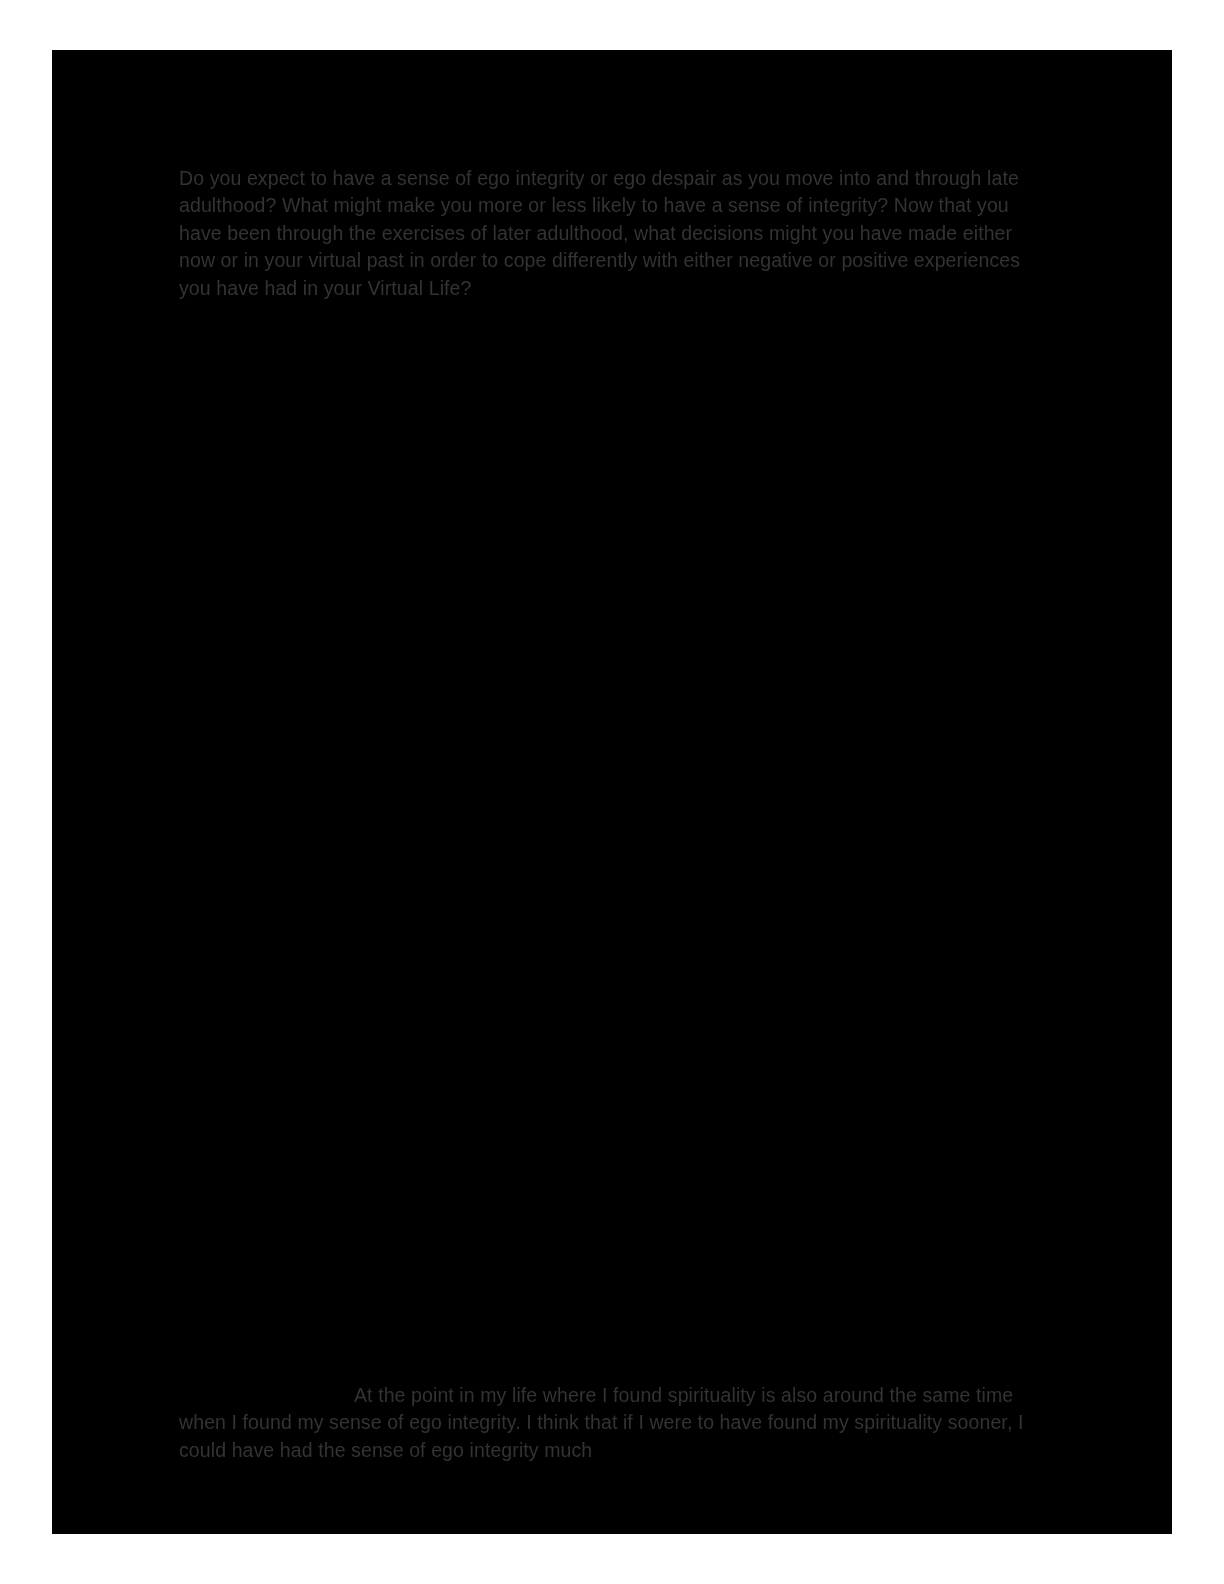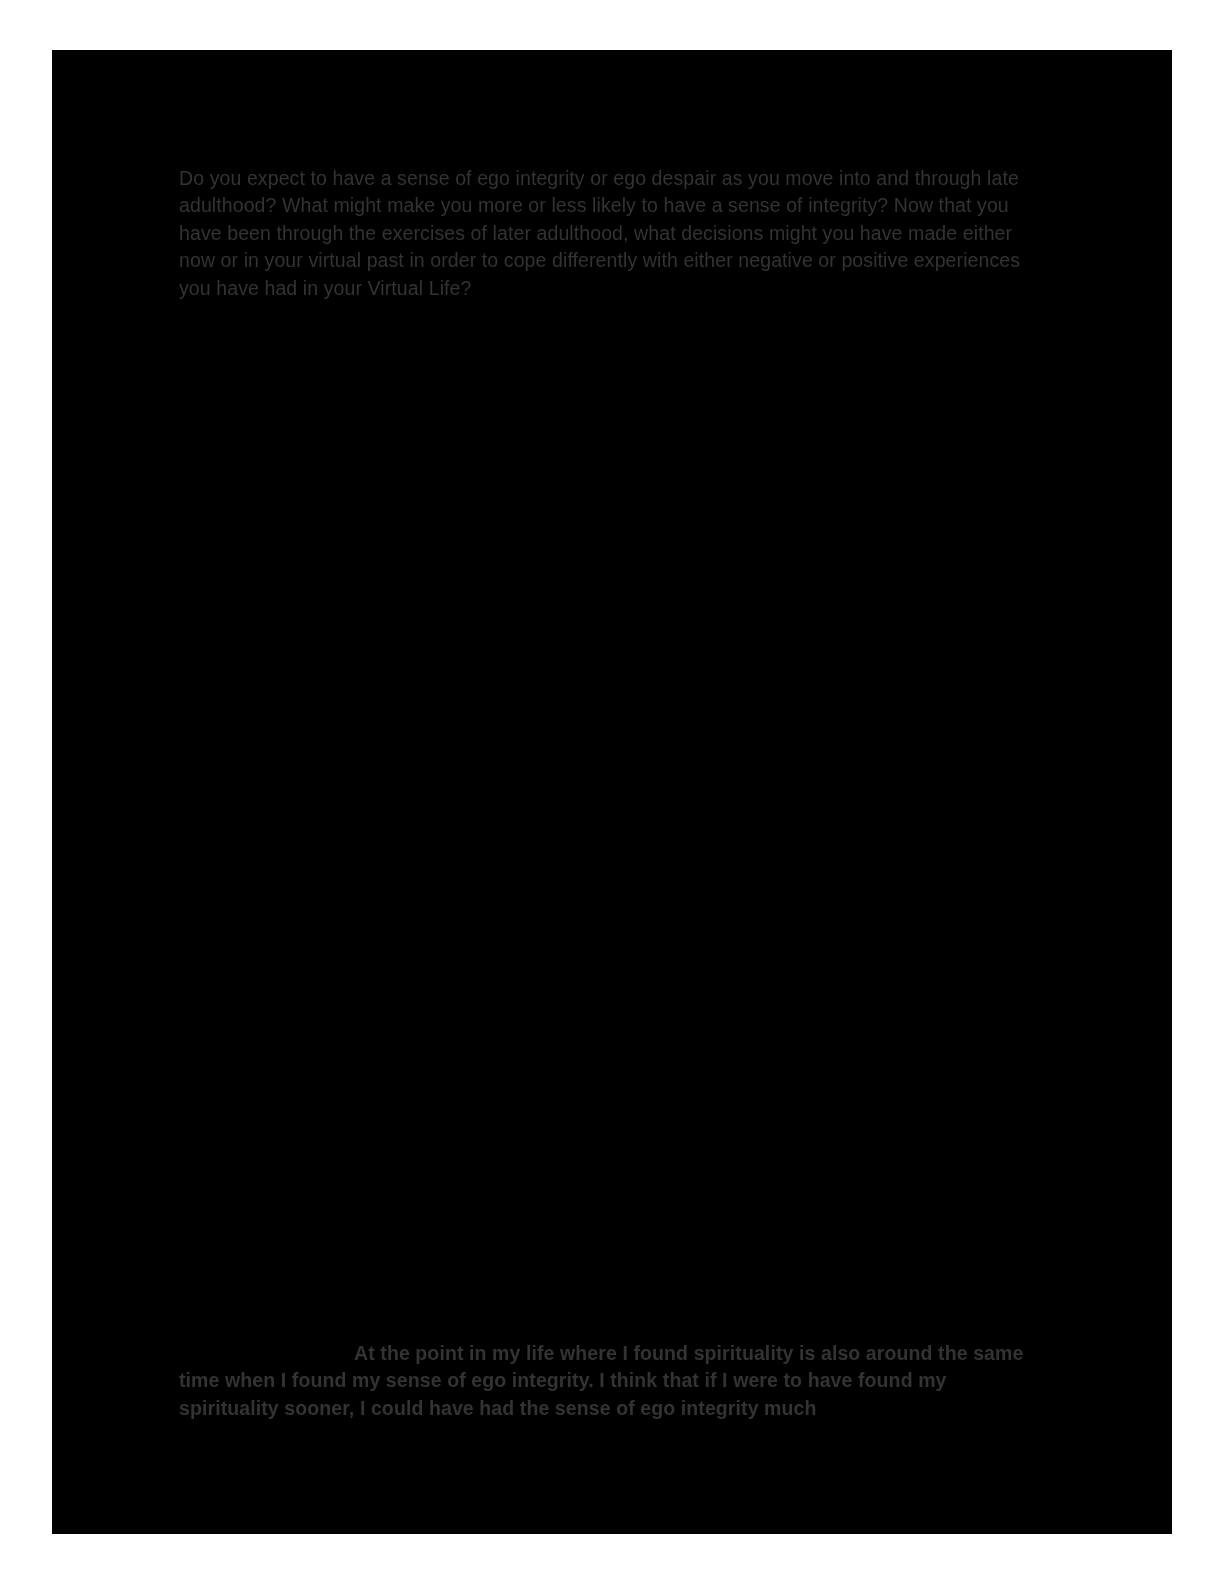--- a/index.html
+++ b/index.html
@@ -31,23 +31,22 @@
     white-space: pre-wrap;
     text-align: left;
   }
   #prompt-paragraph {
     left: 127px;
     top: 95px;
     width: 856px;
   }
   #response-paragraph {
     left: 127px;
-    top: 1270px;
+    top: 1312px;
     width: 856px;
-    font-weight: bold;
   }
   .indent {
     display: inline-block;
     width: 175px;
   }
 </style>
 </head>
 <body>
 
 <div id="page">

